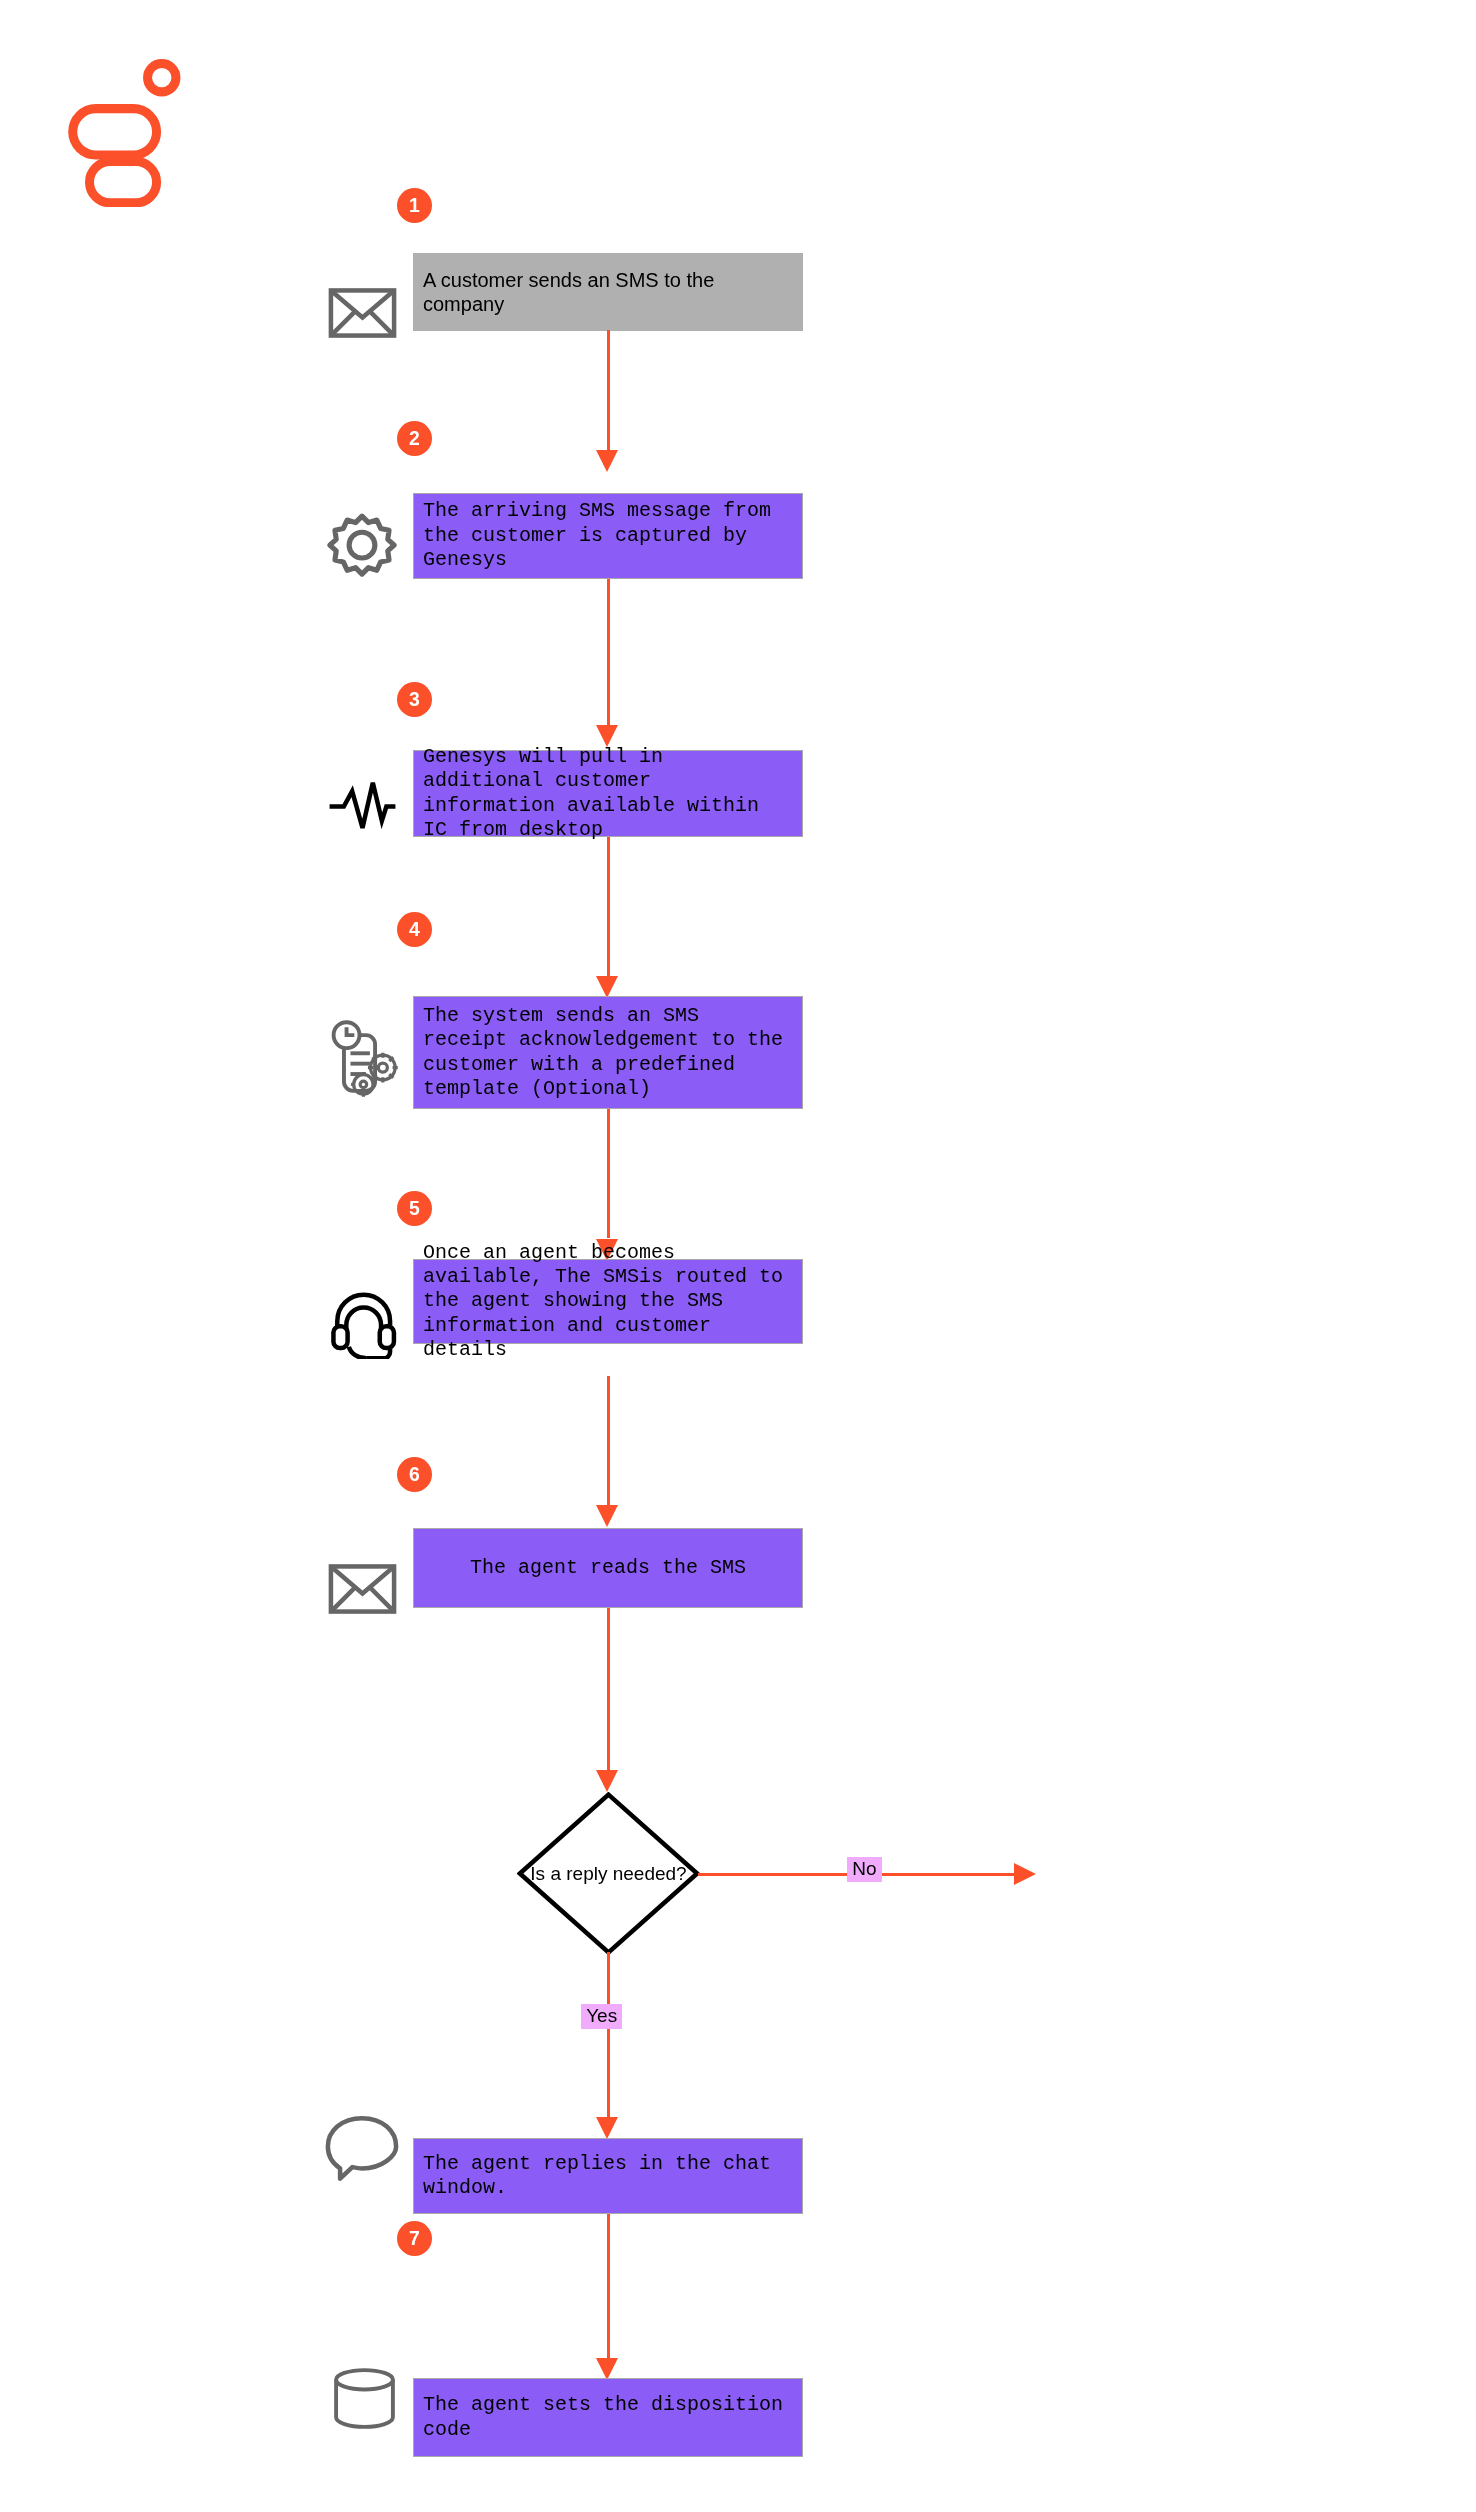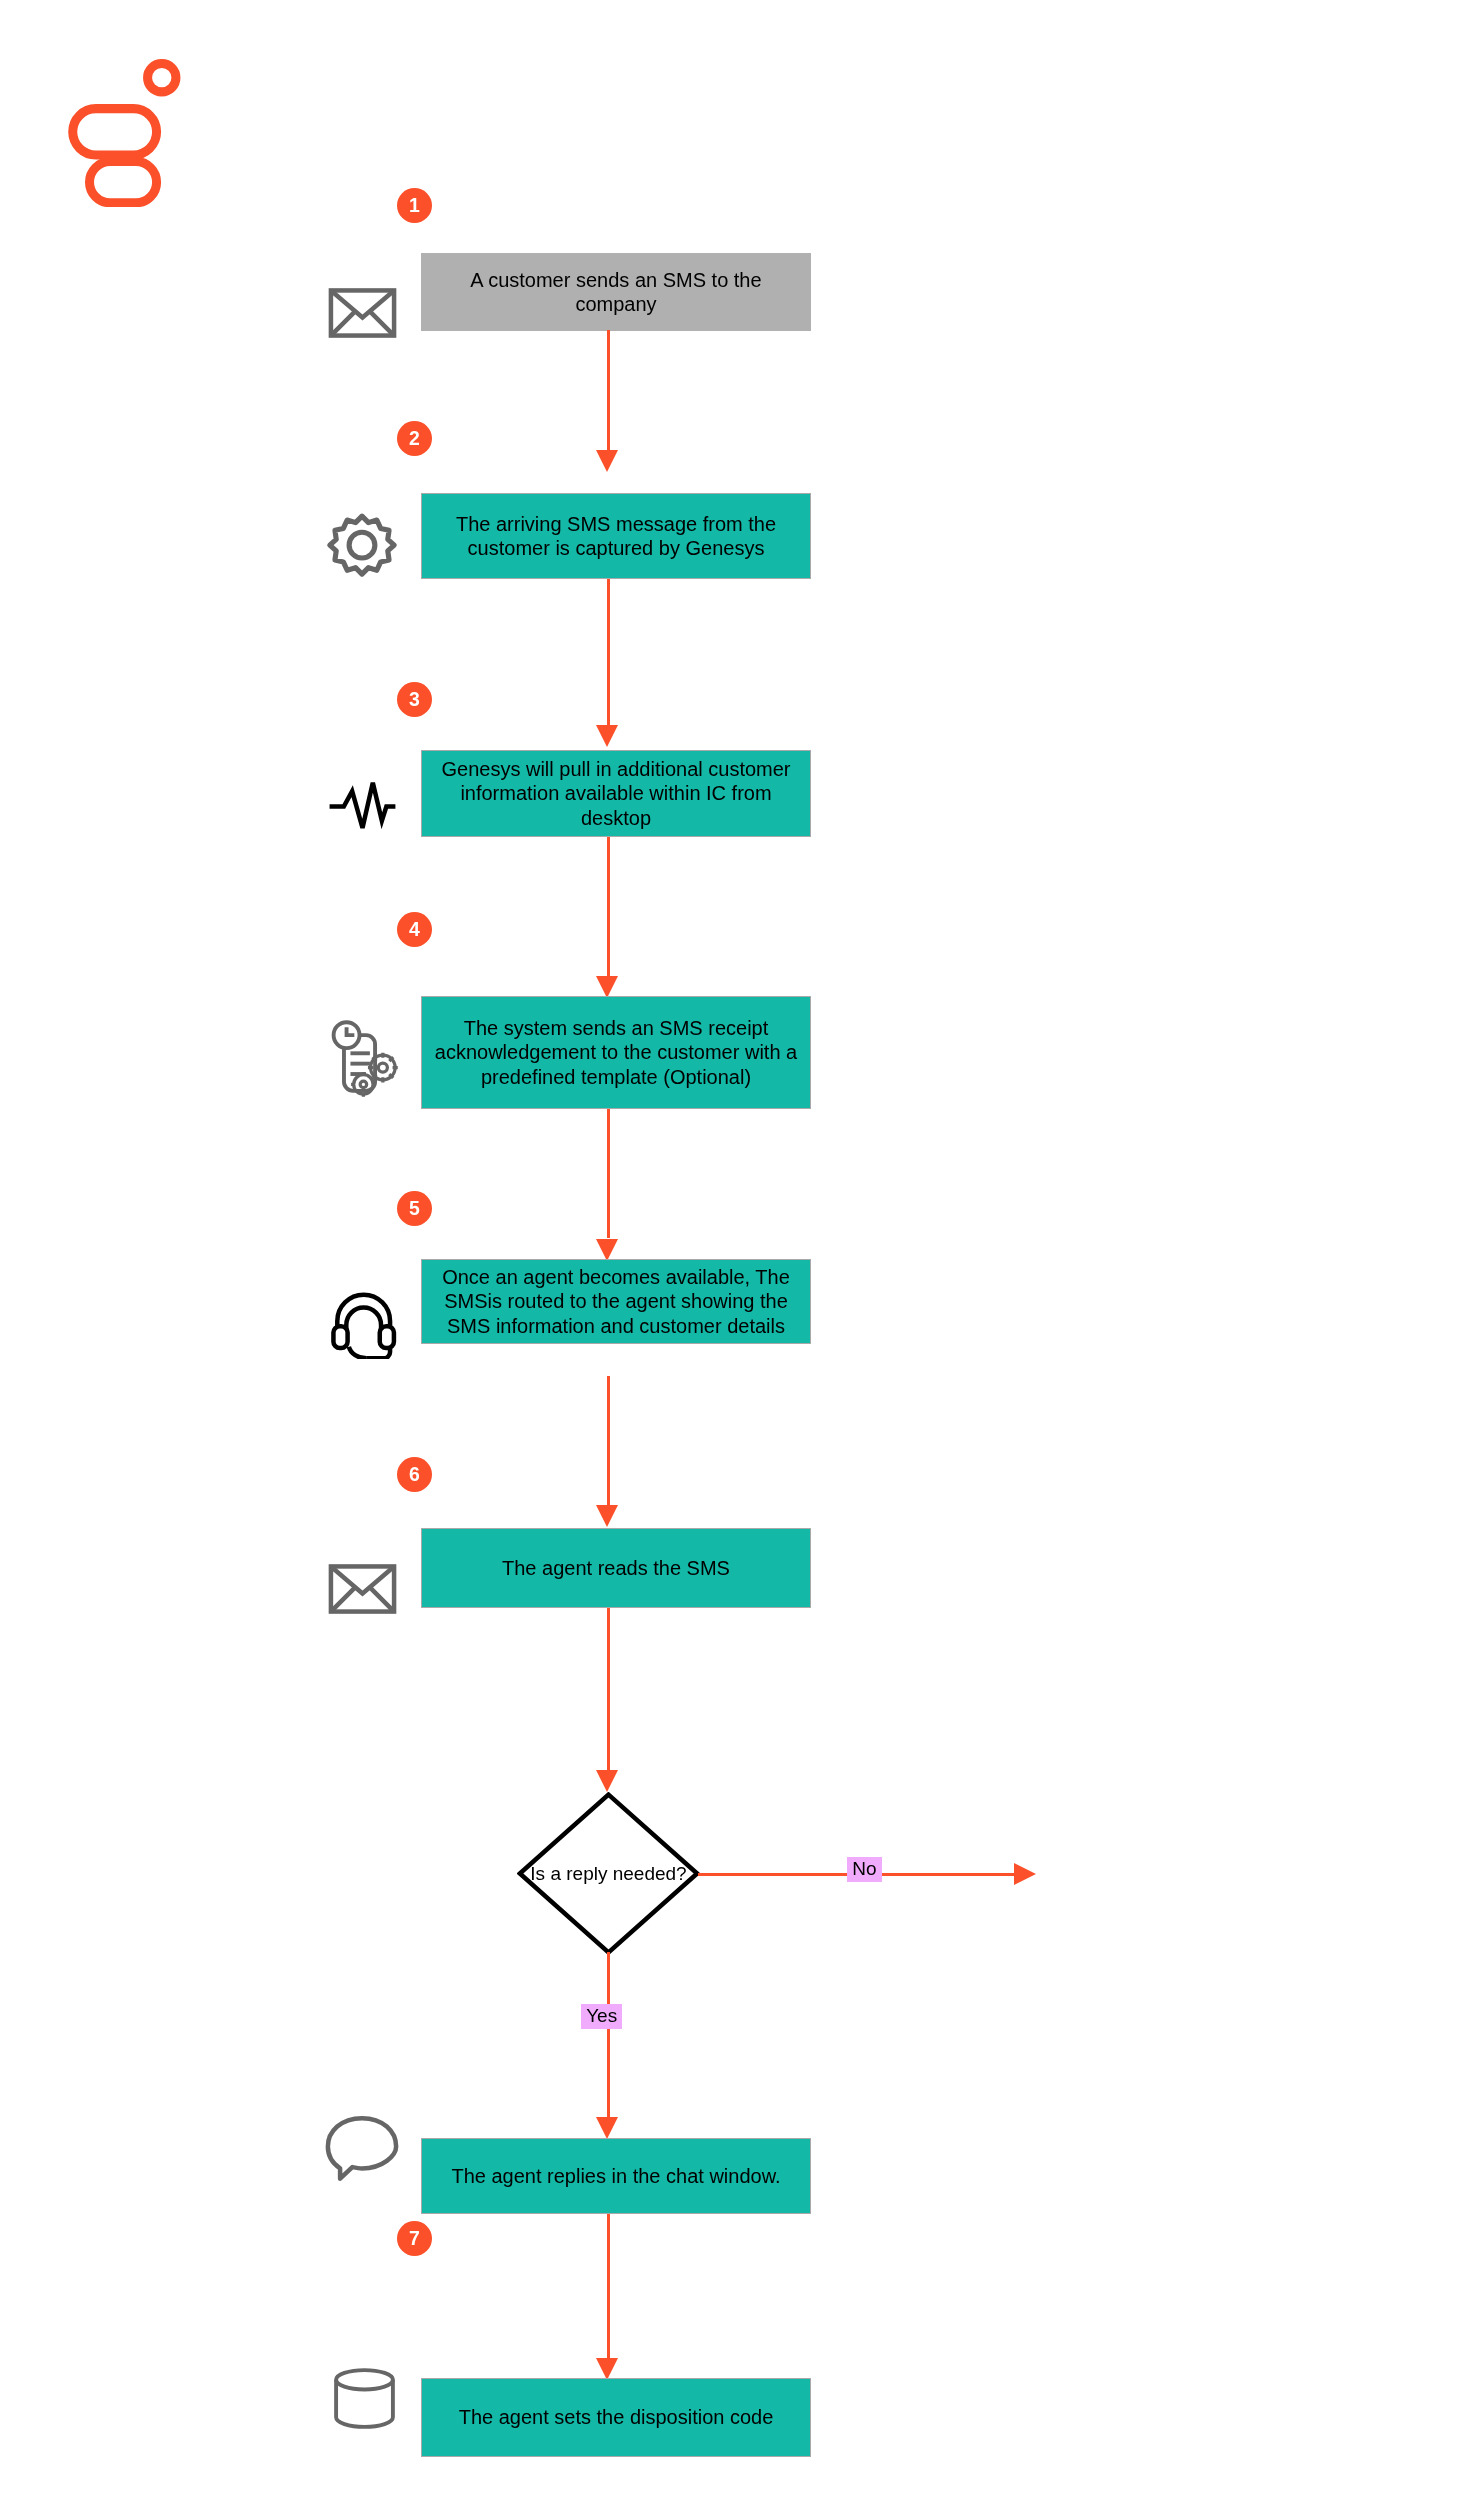--- a/index.html
+++ b/index.html
@@ -44,29 +44,27 @@
   }
 
   
   .box {
     position: absolute;
     box-sizing: border-box;
     border: 1.9px solid #a9a9a9;
     display: flex;
     align-items: center;
     justify-content: center;
-    text-align: center;
     color: #000000;
     font-size: 20px;
     line-height: 1.22;
     padding: 3.9px 9px;
-    margin-left: 8px;
   }
   .box.gray   { background: #b0b0b0; border-color: #b0b0b0; }
-  .box.orange { background: #14b8a6; }
+  .box.orange { background: #8b5cf6; font-family: Liberation Mono, monospace; }
 
   
   .icon {
     position: absolute;
     display: block;
   }
 
   
   .vline {
     position: absolute;

